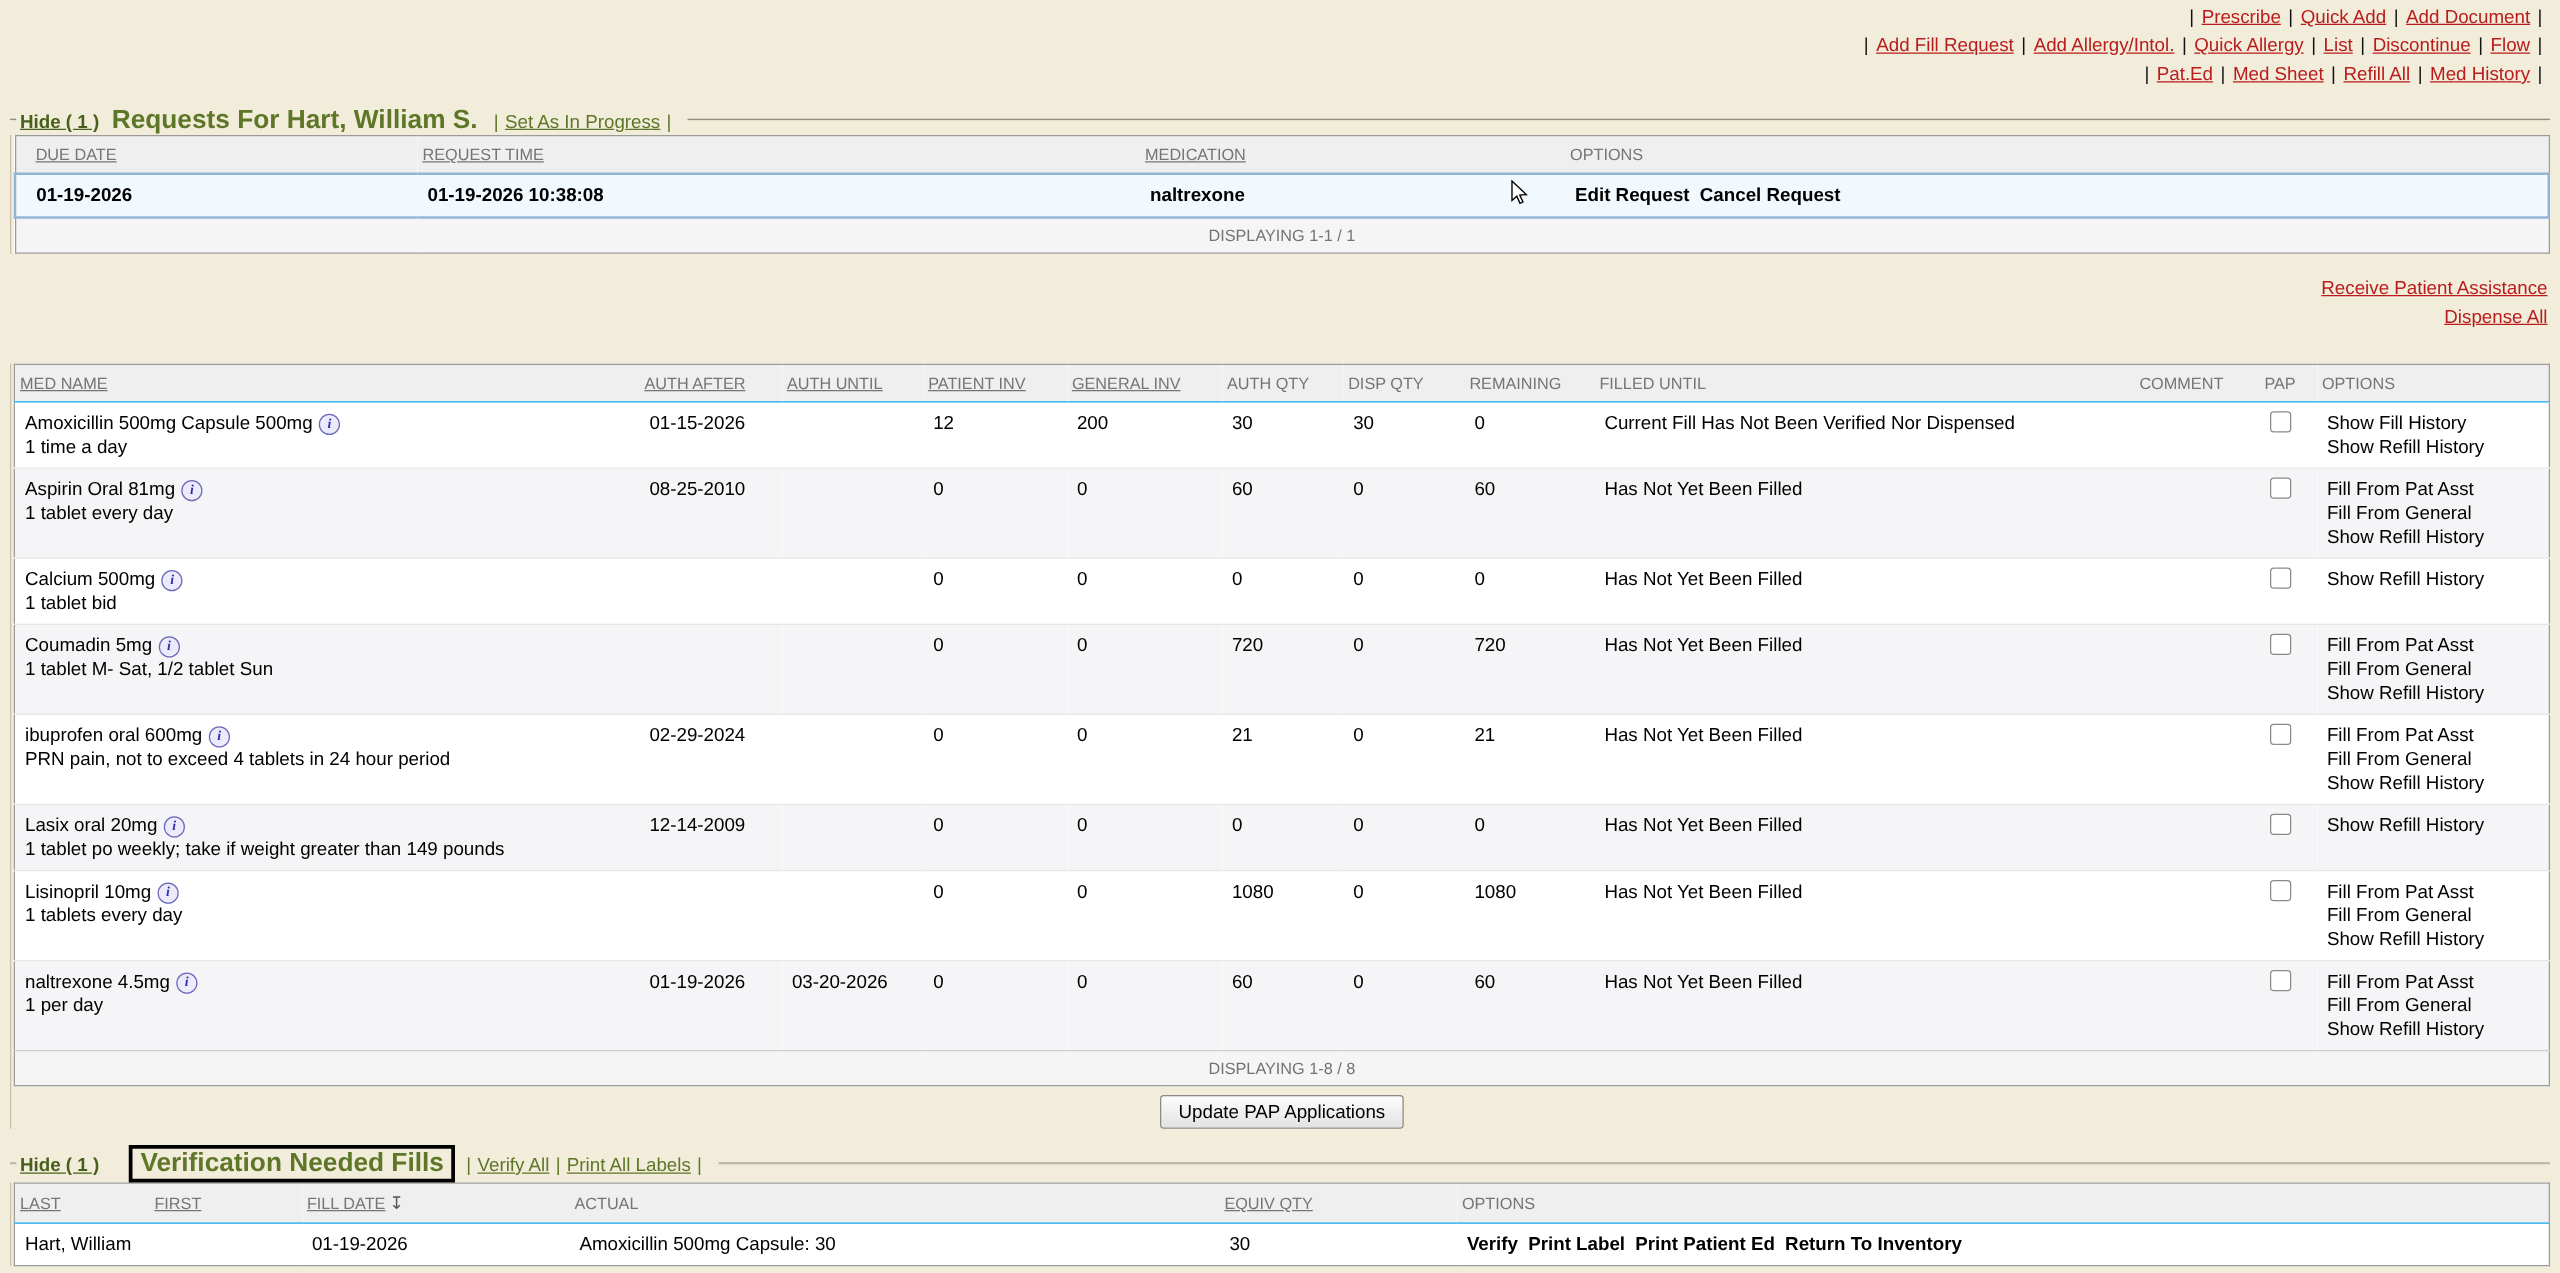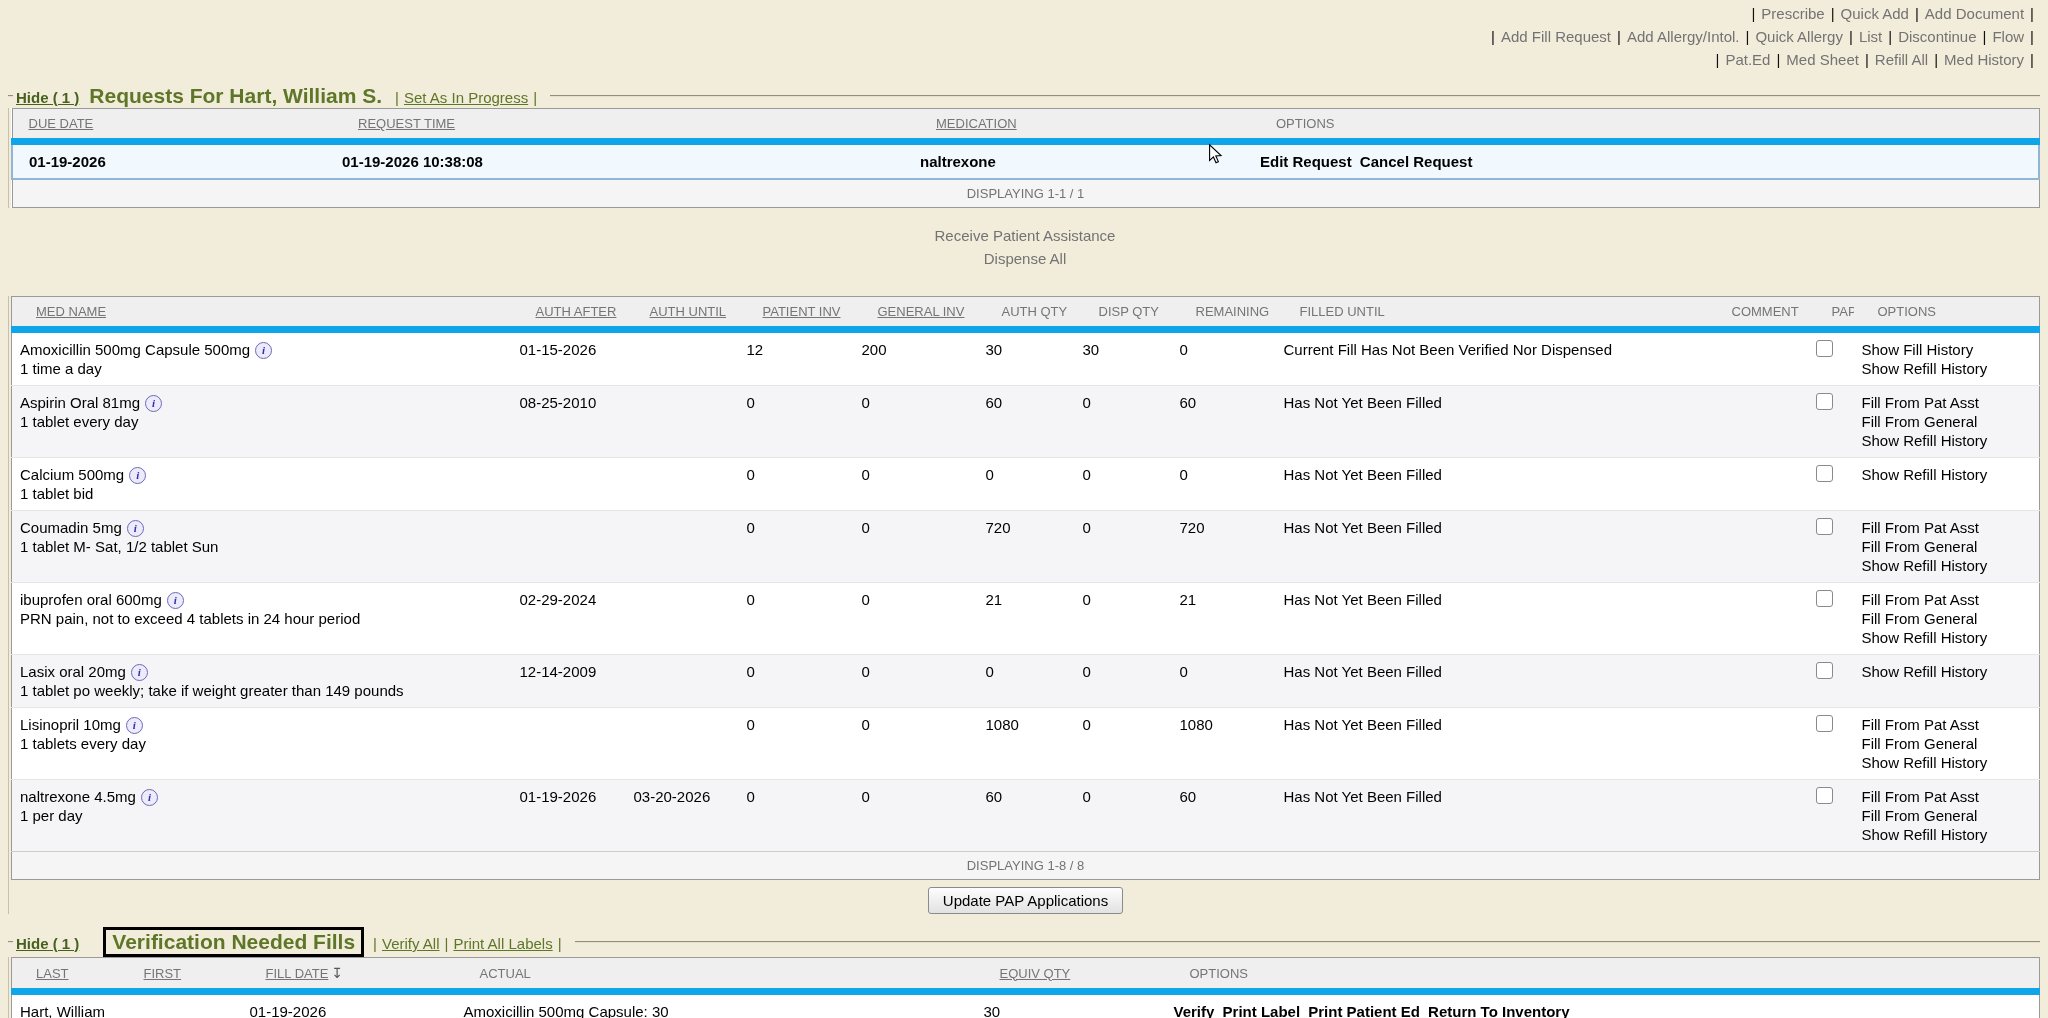--- a/index.html
+++ b/index.html
@@ -1,39 +1,39 @@
 <!DOCTYPE html>
 <html><head>
 <meta charset="utf-8">
 <style>
   html,body{margin:0;padding:0;}
   body{
     width:2048px;height:1018px;position:relative;overflow:hidden;
     background:#f2ecda;color:#000;
     font-family:"Liberation Sans","DejaVu Sans",sans-serif;font-size:15px;
   }
-  .link{color:#737373;cursor:pointer;}
+  .link{color:#b91c1c;text-decoration:underline;cursor:pointer;}
   .sep{color:#111;margin:0 6px;}
   
   .top-nav{position:absolute;top:2px;right:8px;text-align:right;line-height:23px;}
   
   .section{margin:0 8px;}
   .sec-header{display:flex;align-items:baseline;white-space:nowrap;text-align:center;}
   .hline{align-self:center;height:0;border-top:2px groove #e6dfc9;flex:1 1 auto;margin-left:8px;}
   .tick{align-self:center;height:0;border-top:2px groove #e6dfc9;width:5px;flex:0 0 auto;margin-right:3px;}
   .sec-body{border-left:1px solid #c9c0a7;padding-left:2px;}
   .hide-link{color:#47611d;font-weight:bold;text-decoration:underline;cursor:pointer;font-size:15px;}
   .sec-title{color:#5d7627;font-weight:bold;font-size:21px;margin:0 8px 0 10px;}
   .green-link{color:#5d7627;text-decoration:underline;cursor:pointer;font-size:15px;}
   .green-sep{color:#5d7627;margin:0 5px;}
   
   table.tbl{width:100%;background:#fff;border:1px solid #9a9a9a;border-collapse:collapse;table-layout:fixed;}
   .tbl th{
     background:#efefef;color:#757575;font-size:13px;font-weight:normal;text-align:left;
-    padding:7px 24px;border-bottom:7px solid #0ea5e9;white-space:nowrap;overflow:hidden;
+    padding:7px 4px;border-bottom:1px solid #0ea5e9;white-space:nowrap;overflow:hidden;
   }
   .tbl th .u{text-decoration:underline;cursor:pointer;}
   .tbl td{padding:7px 8px;vertical-align:top;font-size:15px;line-height:19px;overflow:hidden;}
   .tbl tbody tr{border-top:1px solid #e6e6e6;}
   .tbl tfoot td{background:#f5f5f5;border-top:1px solid #cccccc;text-align:center;font-size:13px;color:#737373;padding:6px;line-height:15px;}
   .first-pad{padding-left:16px !important;}
   
   tr.selected td{background:#f2f9fe;border-top:2px solid #92b5d6;border-bottom:2px solid #92b5d6;font-weight:bold;}
   tr.selected td:first-child{border-left:2px solid #92b5d6;}
   tr.selected td:last-child{border-right:2px solid #92b5d6;}
@@ -44,21 +44,21 @@
   .info-icon{
     display:inline-block;width:15px;height:15px;border-radius:50%;
     border:1px solid #6a6ab8;color:#2f2fa8;background:#eceafb;
     font-family:"Liberation Serif","DejaVu Serif",serif;font-style:italic;font-weight:bold;
     font-size:11px;line-height:15px;text-align:center;margin-left:5px;vertical-align:1px;cursor:pointer;
   }
   .cb{display:inline-block;width:15px;height:15px;border:1px solid#8a8a8a;border-radius:3px;background:#fff;cursor:pointer;}
   .opt{cursor:pointer;}
   .opt-inline{cursor:pointer;margin-right:4px;font-weight:bold;}
   
-  .right-links{text-align:center;margin:16px 10px 0 12px;line-height:23px;}
+  .right-links{text-align:right;margin:16px 10px 0 12px;line-height:23px;}
   .right-links .link{display:inline-block;}
   
   .btn-row{text-align:center;margin:7px 0 0 0;}
   button.std-btn{
     font-family:"Liberation Sans","DejaVu Sans",sans-serif;font-size:15px;color:#000;
     background:linear-gradient(#fdfdfd,#e2e2e2);border:1px solid #8b8b8b;border-radius:3px;
     padding:4px 14px;cursor:pointer;
   }
   
   .vnf-title-box{border:3px solid #000;padding:0 6px;margin:0 4px 0 24px;}

